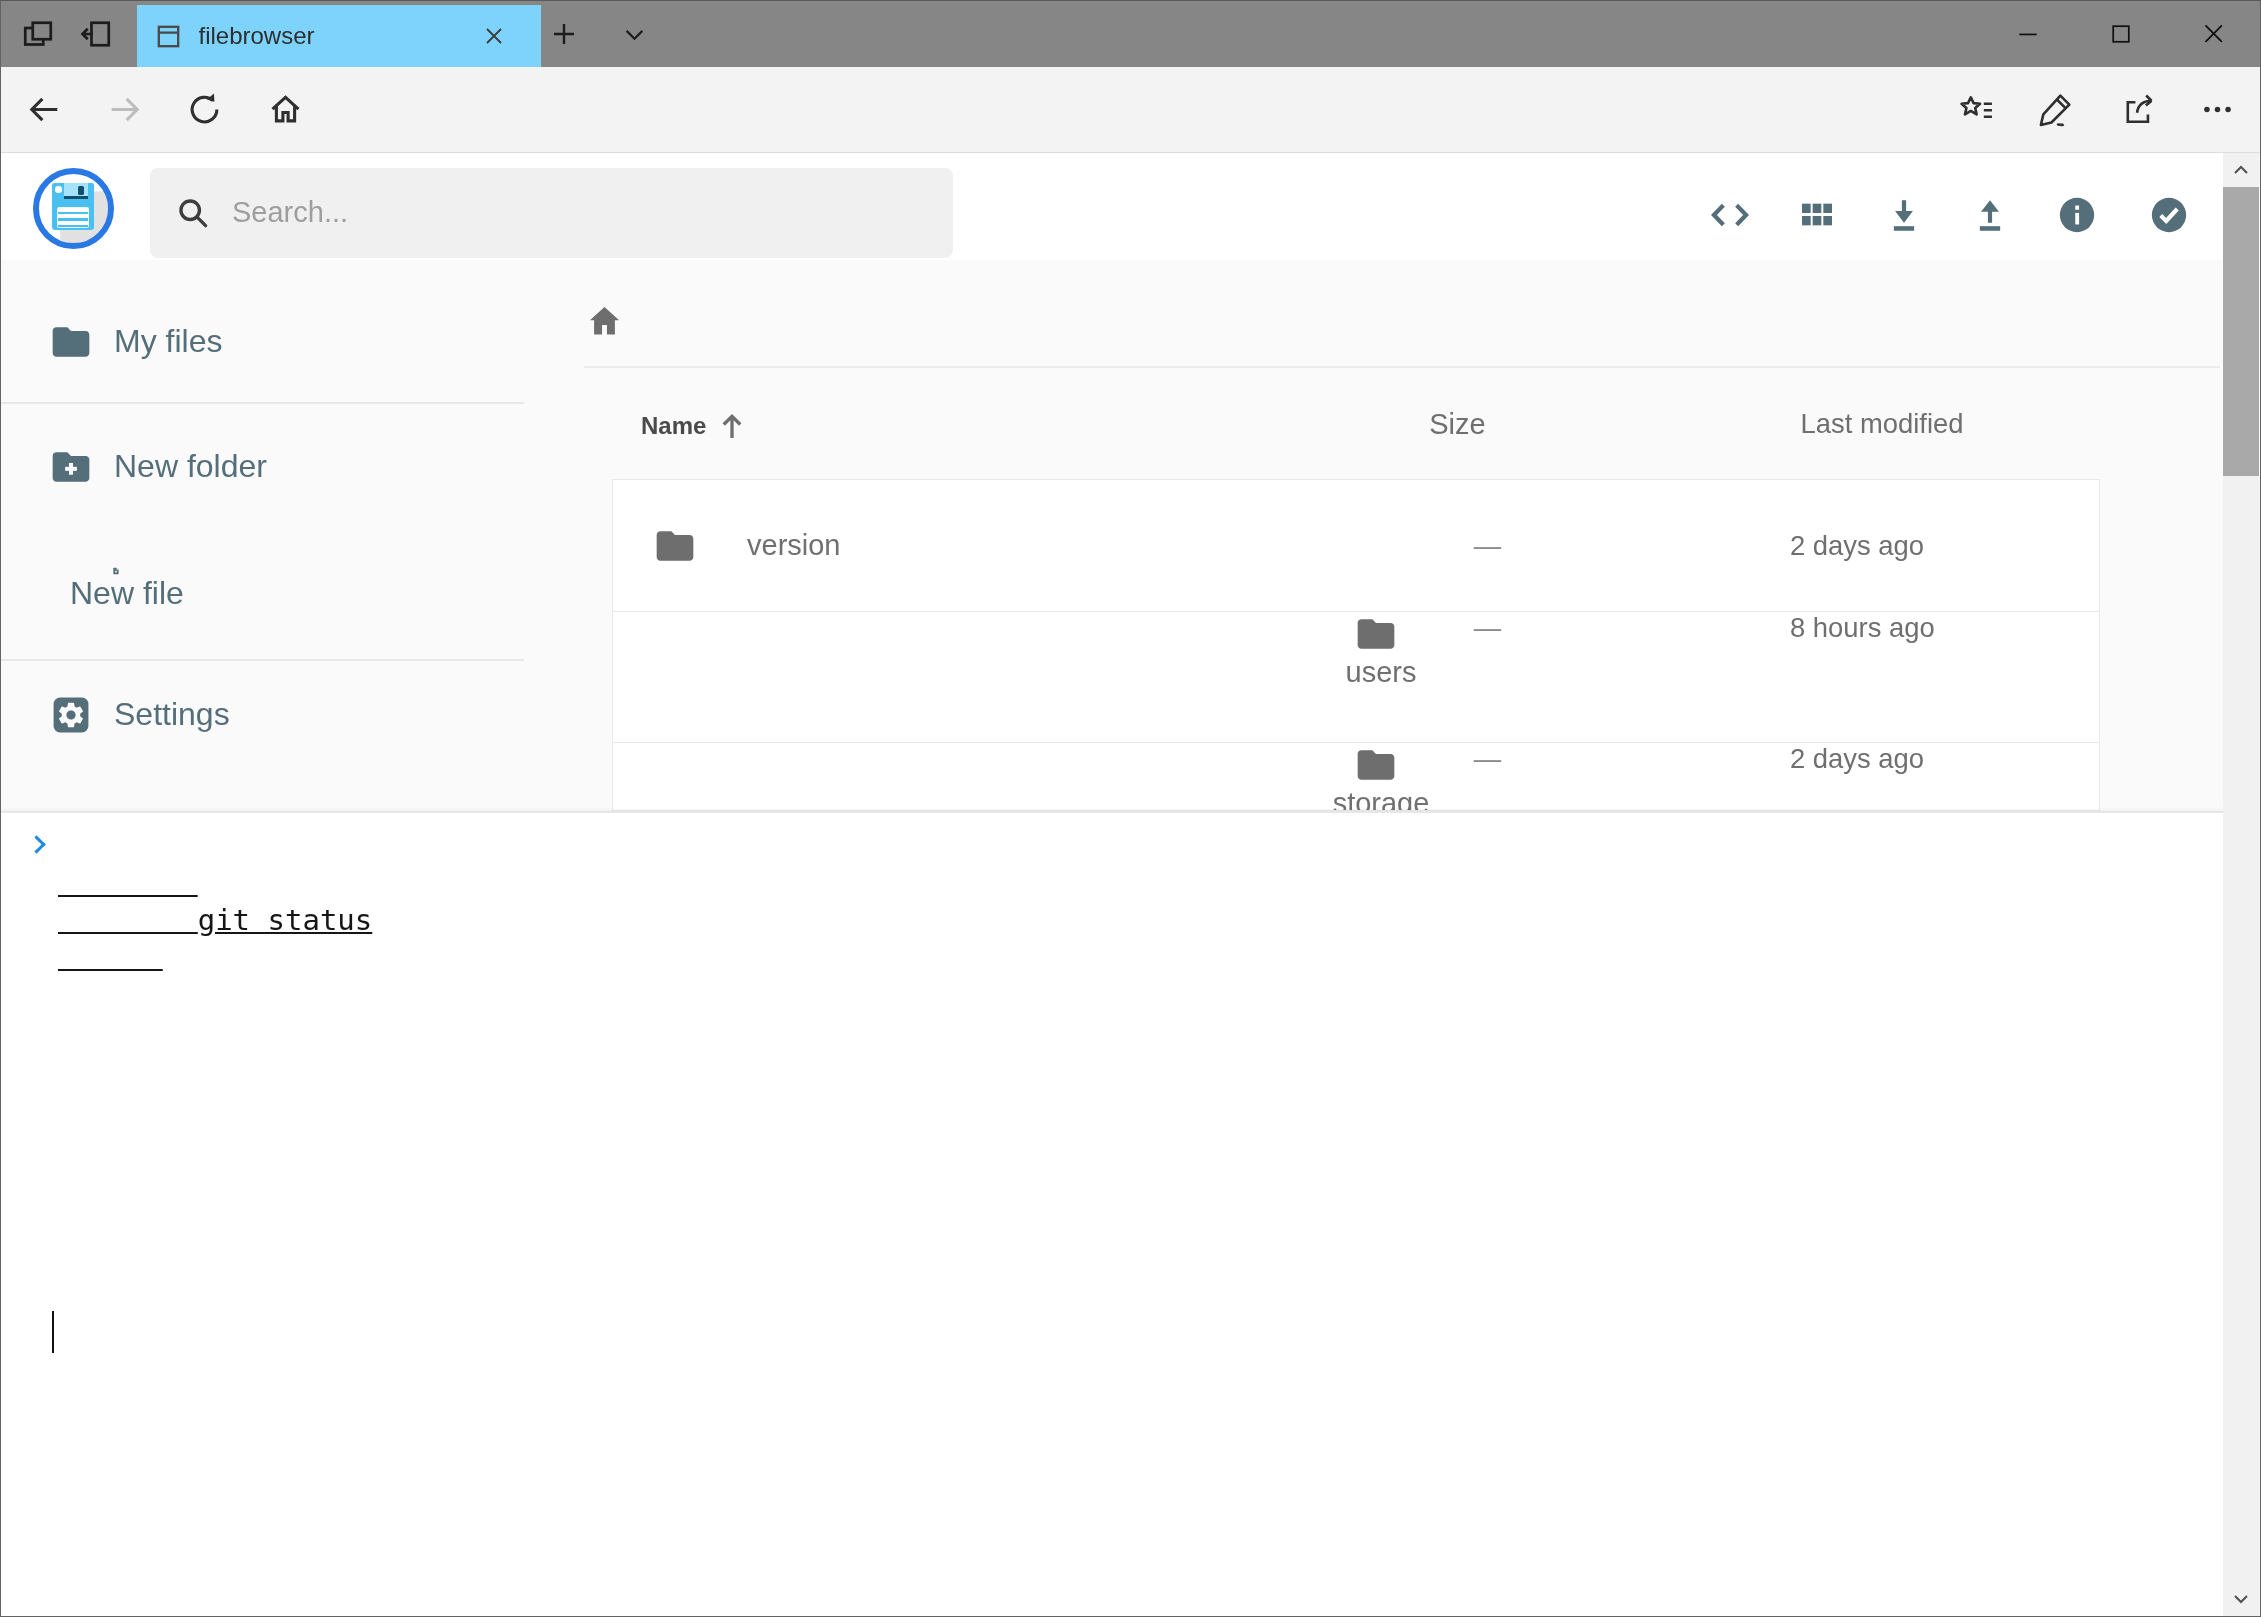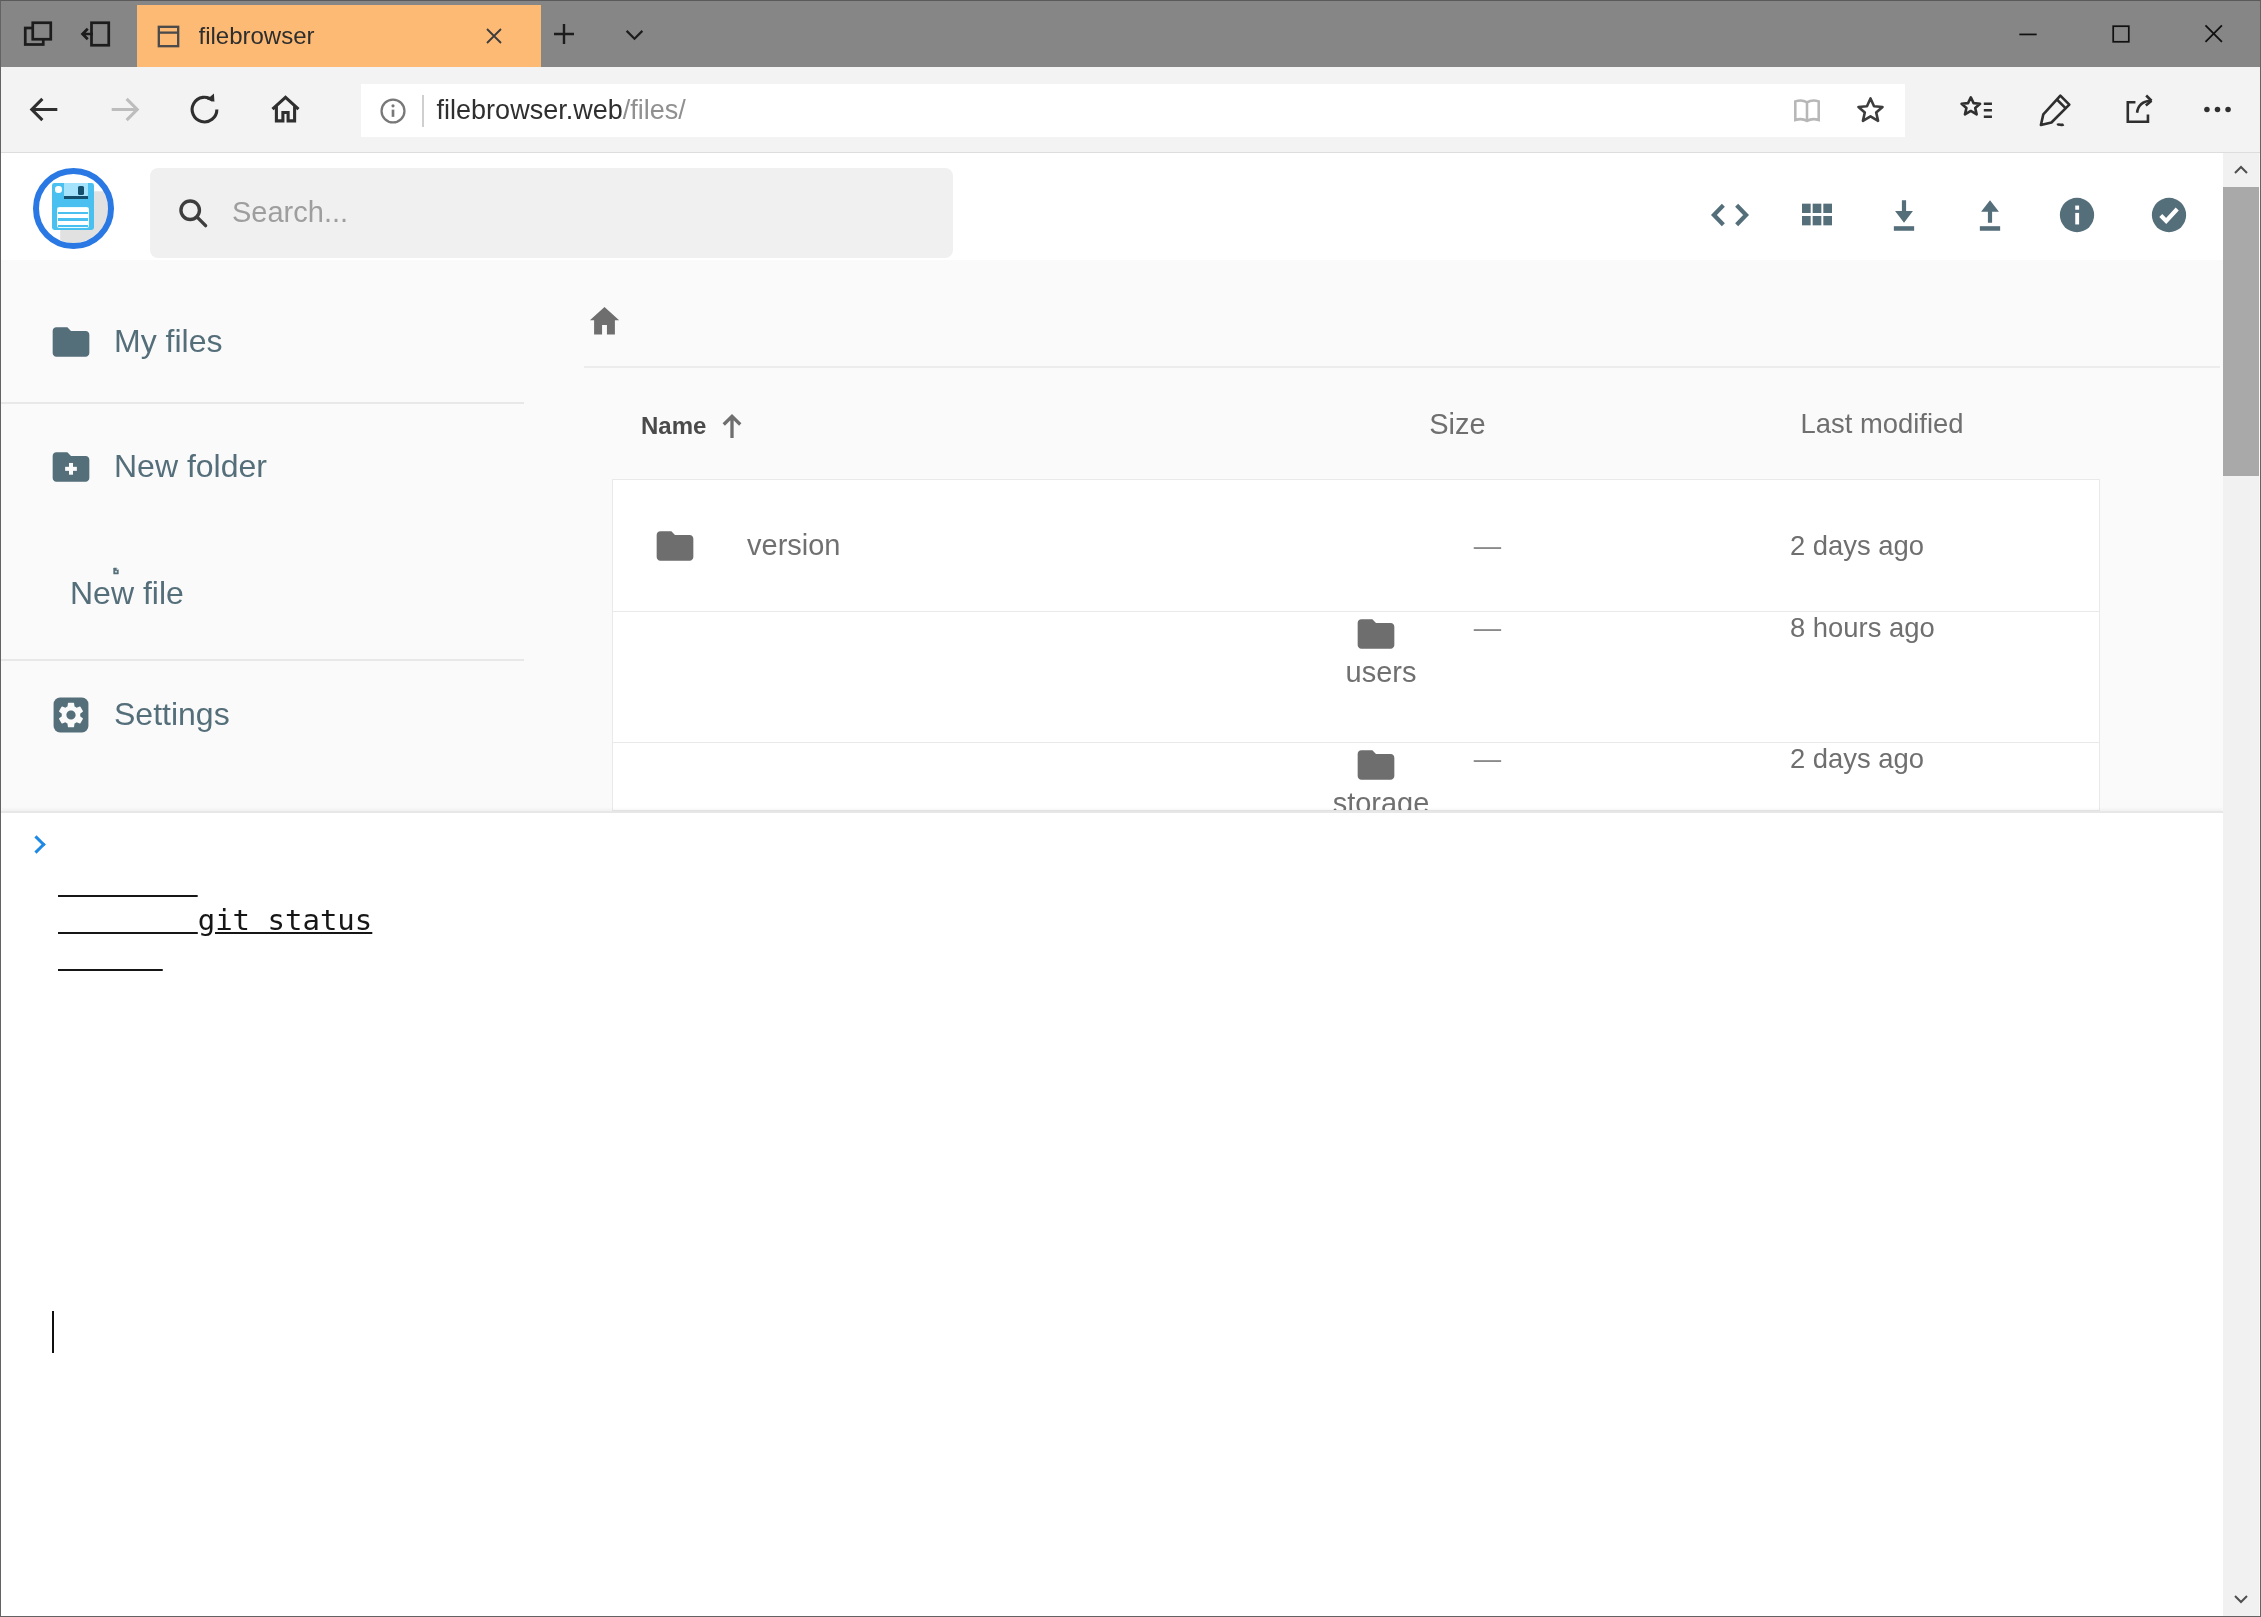--- a/index.html
+++ b/index.html
@@ -4,21 +4,21 @@
 <style>
   * { margin:0; padding:0; box-sizing:border-box; }
   html,body { width:2261px; height:1617px; background:#fff; font-family:"Liberation Sans", sans-serif; }
   .window { position:relative; width:2261px; height:1617px; overflow:hidden;
             border-left:1.6px solid #636363; border-right:1.6px solid #636363;
             border-bottom:1.6px solid #636363; border-top:0.8px solid #5a5a5a; background:#fafafa; }
 
   
   .titlebar { position:absolute; left:0; top:0; width:100%; height:66px; background:#868686; }
   .tl-btn { position:absolute; top:9.7px; width:47px; height:47px; display:flex; align-items:center; justify-content:center; }
-  .tab { position:absolute; left:136px; top:4px; width:404px; height:62px; background:#fdba74;
+  .tab { position:absolute; left:136px; top:4px; width:404px; height:62px; background:#7dd3fc;
          display:flex; align-items:center; padding:0 35px 0 16px; }
   .tab-title { font-size:24px; color:#2e2e2e; margin-left:14.5px; flex:1; white-space:nowrap; overflow:hidden; }
   .newtab { position:absolute; left:539px; top:9.7px; width:47px; height:47px; display:flex; align-items:center; justify-content:center; }
   .tablist { position:absolute; left:610px; top:9.7px; width:47px; height:47px; display:flex; align-items:center; justify-content:center; }
   .win-controls { position:absolute; right:0; top:0; height:66px; display:flex; }
   .win-btn { width:93px; height:66px; display:flex; align-items:center; justify-content:center; }
 
   
   .navbar { position:absolute; left:0; top:66px; width:100%; height:86px; background:#f3f3f3; border-bottom:0.8px solid #ddd; }
   .nav-btn { position:absolute; top:18.6px; width:53px; height:48px; display:flex; align-items:center; justify-content:center; }
@@ -166,35 +166,20 @@
         <path d="M19.6 12a7.6 7.6 0 1 1-2.3-5.4" fill="none" stroke="#2f2f2f" stroke-width="1.9"></path>
         <path d="M17.8 2.2l.3 5-4.6-1.4z" fill="#2f2f2f"></path>
       </svg>
     </div>
     <div class="nav-btn" style="left:258px;">
       <svg width="39" height="39" viewBox="0 0 24 24">
         <path d="M4 11.8L12 4.5l8 7.3M6.4 10.2V19h4v-5.2h3.2V19h4v-8.8" fill="none" stroke="#2f2f2f" stroke-width="1.9"></path>
       </svg>
     </div>
 
-    <div class="addressbar">
-      <svg width="32" height="32" viewBox="0 0 24 24">
-        <circle cx="12" cy="12" r="8.6" fill="none" stroke="#787878" stroke-width="1.7"></circle>
-        <path d="M12 11v5.4" stroke="#787878" stroke-width="2"></path>
-        <circle cx="12" cy="8.1" r="1.2" fill="#787878"></circle>
-      </svg>
-      <div class="ab-divider"></div>
-      <span class="url-text"><span>filebrowser.web</span><span class="url-path">/files/</span></span>
-      <svg width="36" height="36" viewBox="0 0 24 24" style="margin-right:27.4px;">
-        <path d="M12 6.2C9.8 4.9 7 4.7 4.2 5.6V18c2.8-.9 5.6-.7 7.8.6 2.2-1.3 5-1.5 7.8-.6V5.6c-2.8-.9-5.6-.7-7.8.6zM12 6.2v12.4" fill="none" stroke="#b7b7b7" stroke-width="1.7"></path>
-      </svg>
-      <svg width="37" height="37" viewBox="0 0 24 24">
-        <path d="M12 4.2l2.3 5 5.5.5-4.1 3.6 1.2 5.4L12 15.8l-4.9 2.9 1.2-5.4-4.1-3.6 5.5-.5z" fill="none" stroke="#3d3d3d" stroke-width="1.7" stroke-linejoin="round"></path>
-      </svg>
-    </div>
 
     <div class="nav-btn" style="left:1949px;">
       <svg width="39" height="39" viewBox="0 0 24 24">
         <path d="M8.5 4.5l1.7 3.6 4 .4-3 2.6.9 3.9-3.6-2.1-3.6 2.1.9-3.9-3-2.6 4-.4z" fill="none" stroke="#2f2f2f" stroke-width="1.6" stroke-linejoin="round"></path>
         <path d="M16.5 8.5h5M16.5 12.5h5M16.5 16.5h5" stroke="#2f2f2f" stroke-width="1.6"></path>
       </svg>
     </div>
     <div class="nav-btn" style="left:2028px;">
       <svg width="39" height="39" viewBox="0 0 24 24">
         <path d="M15 3.5l5.5 5.5L9.5 20 3 21.5 4.5 15z" fill="none" stroke="#2f2f2f" stroke-width="1.6" stroke-linejoin="round"></path>

